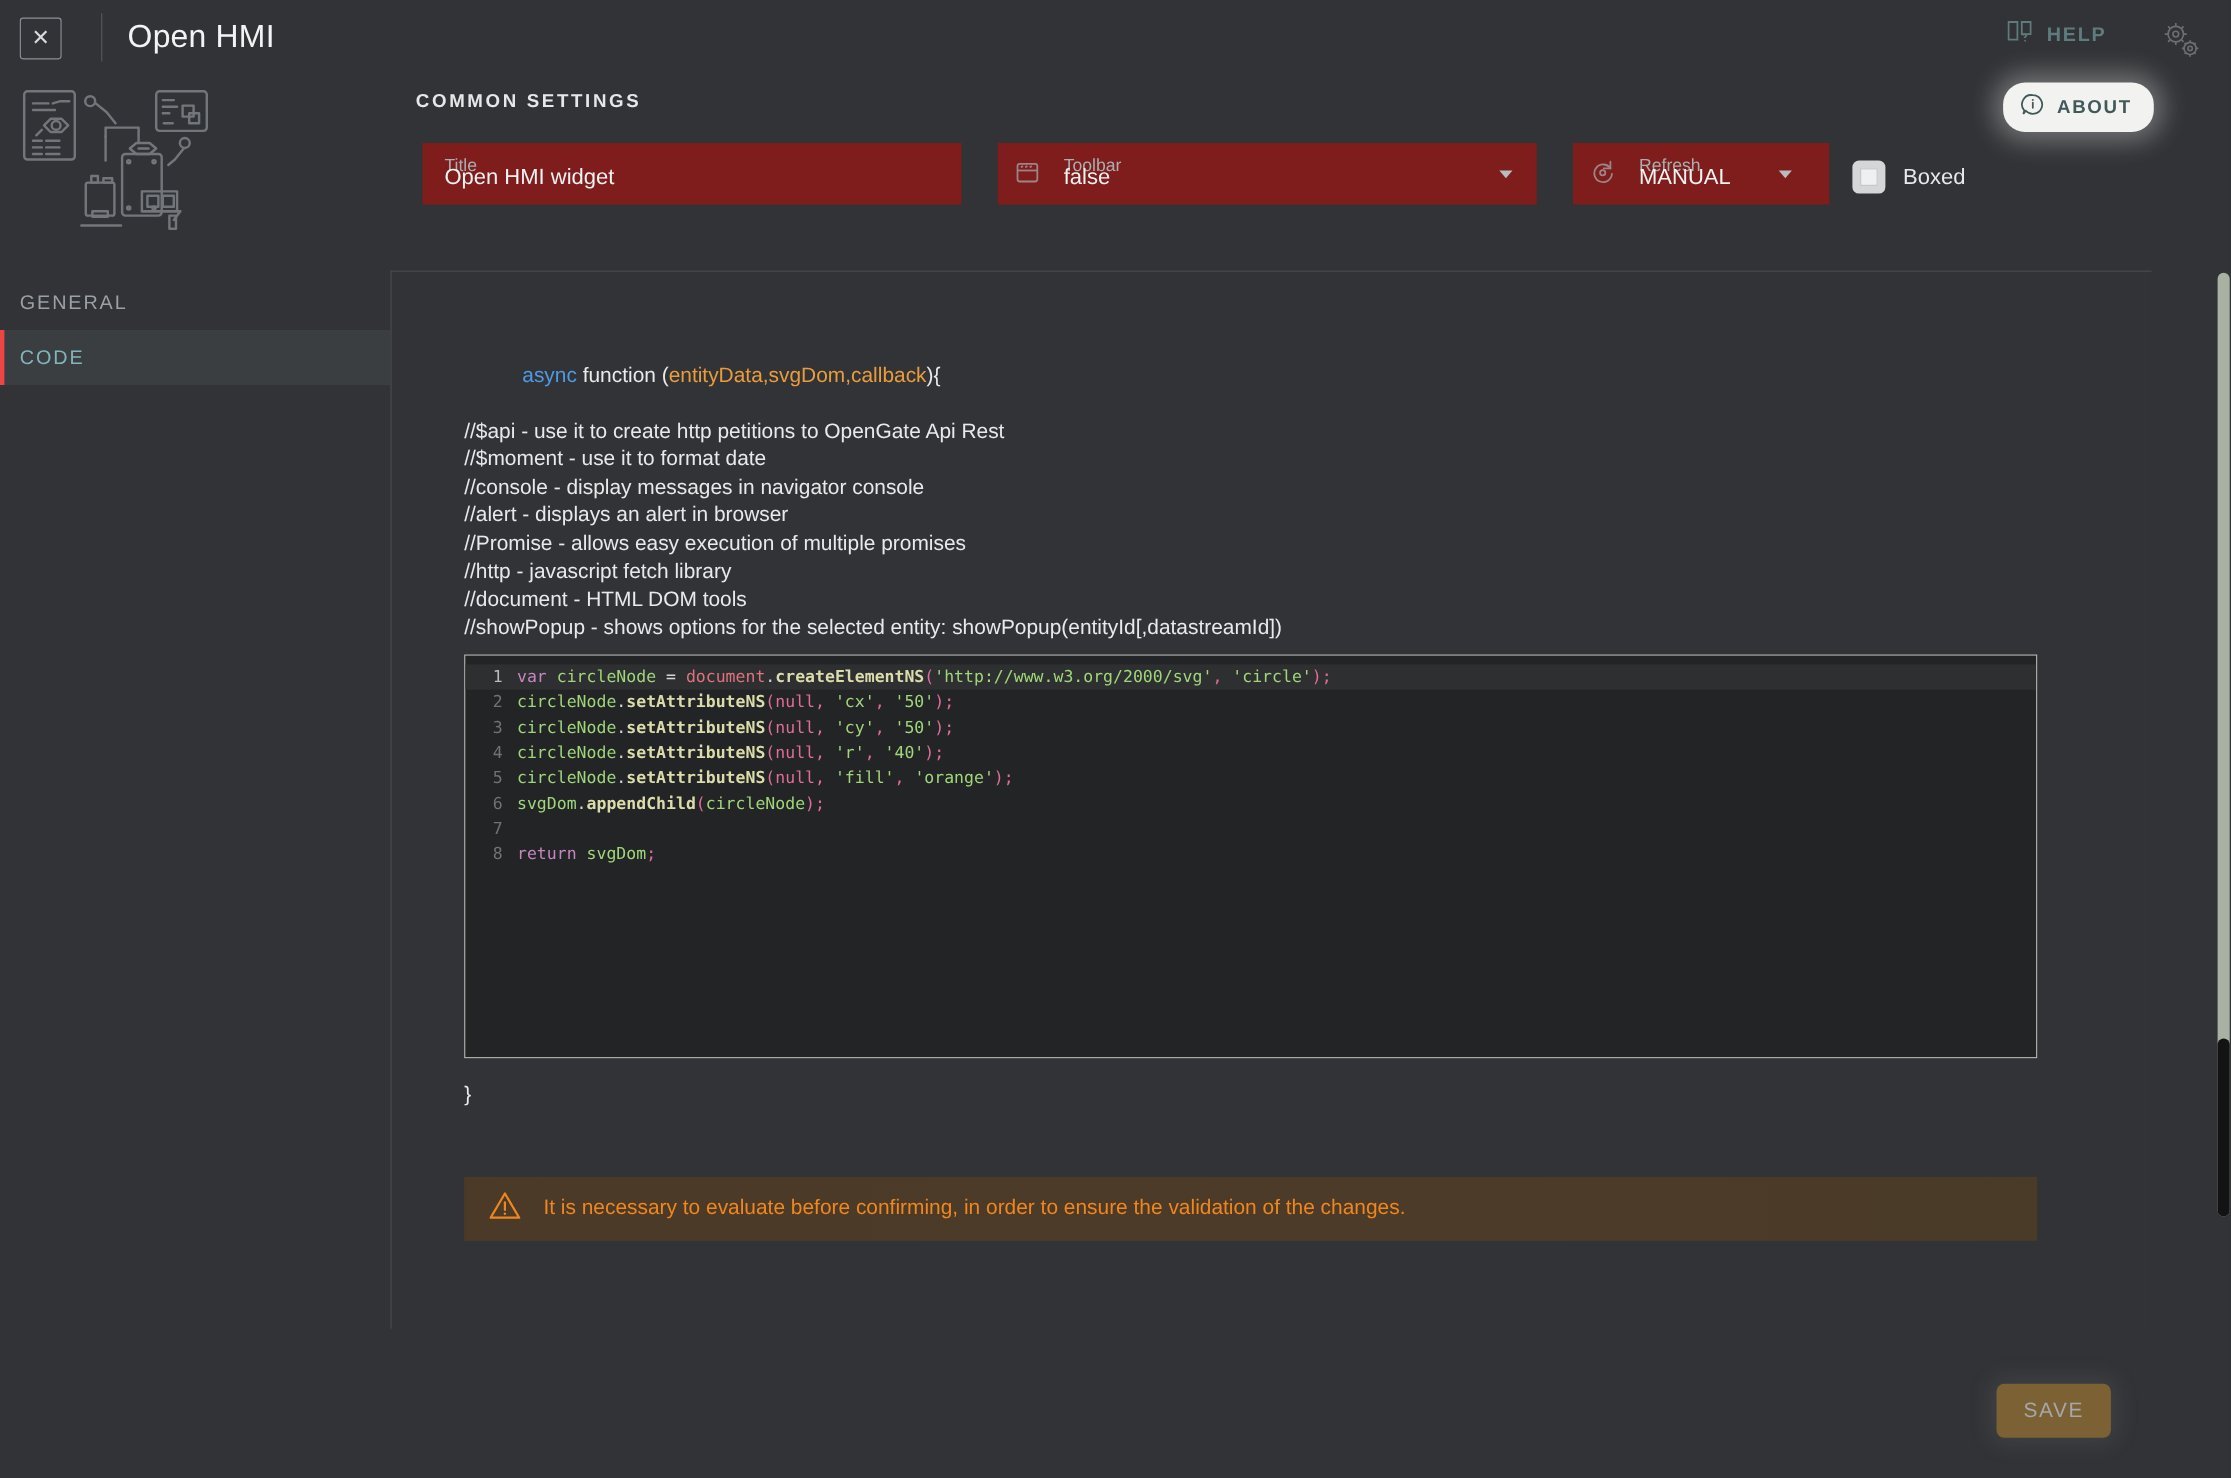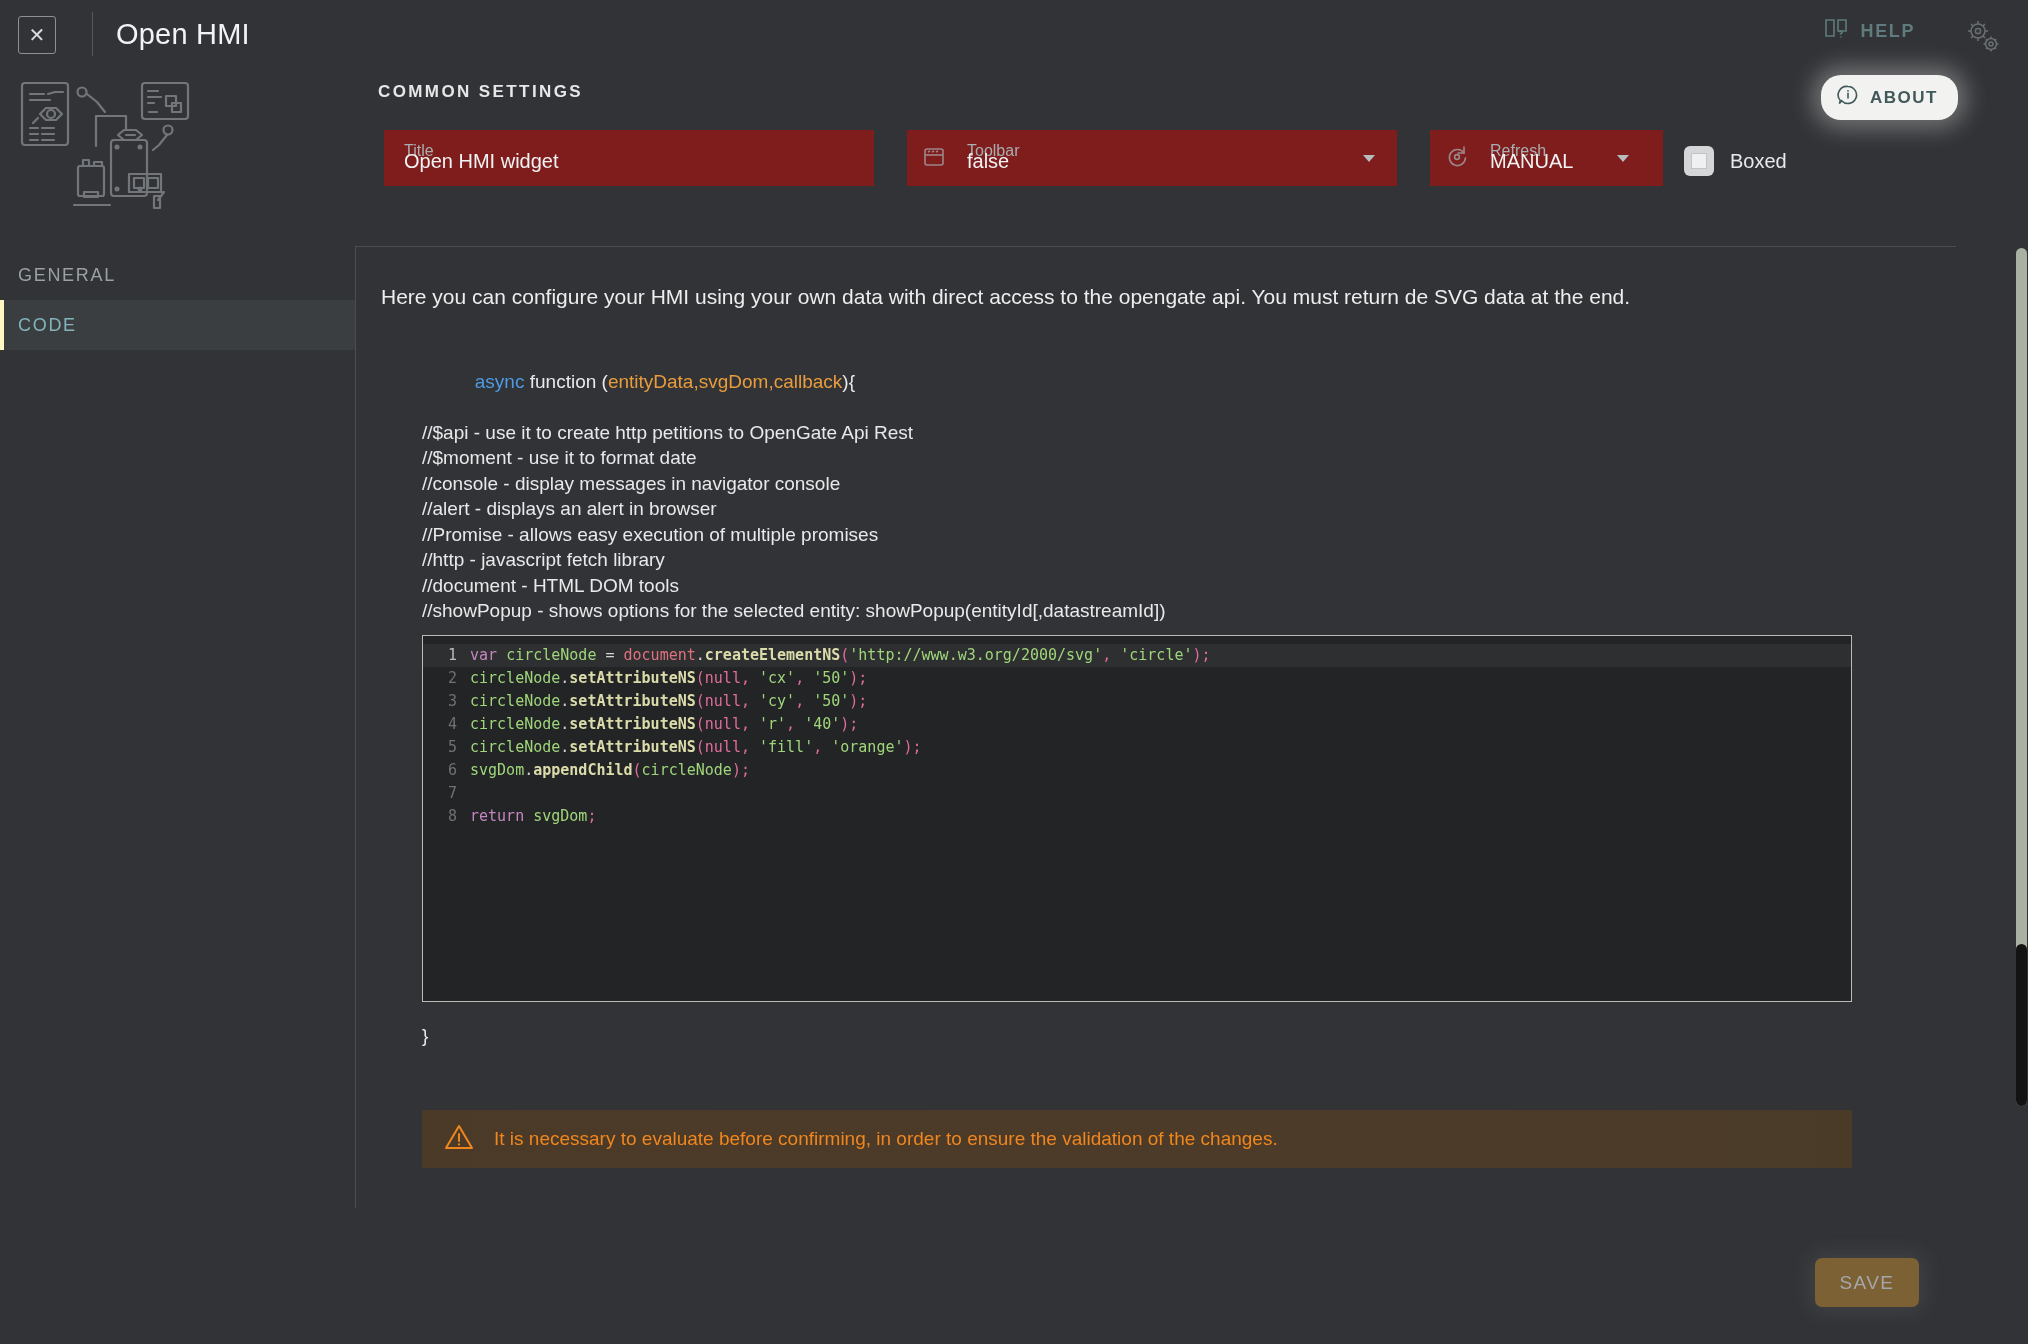--- a/index.html
+++ b/index.html
@@ -47,21 +47,21 @@
   .hero-art { position:absolute; left:18px; top:78px; width:290px; height:158px; opacity:.62; }
 
   
   .sidebar { position:absolute; left:0; top:250px; width:355px; }
   .nav-item {
     height:50px; display:flex; align-items:center; padding-left:14px;
     font-size:18px; letter-spacing:1.7px; color:#9aa0a4; cursor:pointer;
     border-left:4px solid transparent;
   }
   .nav-item.active {
-    background:#3b3e41; color:#82b4bb; border-left:4px solid #fef9c3;
+    background:#3b3e41; color:#82b4bb; border-left:4px solid #ef4444;
   }
 
   
   .panel {
     position:absolute; left:355px; top:246px; width:1601px; height:962px;
     background:#313336; border-left:1px solid #4a4d50; border-top:1px solid #4a4d50;
   }
   .panel-inner { position:absolute; left:0; top:0; right:22px; bottom:0; padding:24px 0 0 25px; }
   .intro {
     font-size:21px; color:#eceded; line-height:1.4; padding-top:11px;
@@ -287,21 +287,20 @@
     <div class="nav-item">
       <span>GENERAL</span>
     </div>
     <div class="nav-item active">
       <span>CODE</span>
     </div>
   </div>
 
   <div class="panel">
     <div class="panel-inner">
-      <div class="intro">Here you can configure your HMI using your own data with direct access to the opengate api. You must return de SVG data at the end.</div>
 
       <div class="code-header">
         <div>
           <span class="kw-async">async</span><span> function (</span><span class="kw-args">entityData,svgDom,callback</span><span>){</span>
         </div>
         <div>//$api - use it to create http petitions to OpenGate Api Rest</div>
         <div>//$moment - use it to format date</div>
         <div>//console - display messages in navigator console</div>
         <div>//alert - displays an alert in browser</div>
         <div>//Promise - allows easy execution of multiple promises</div>

